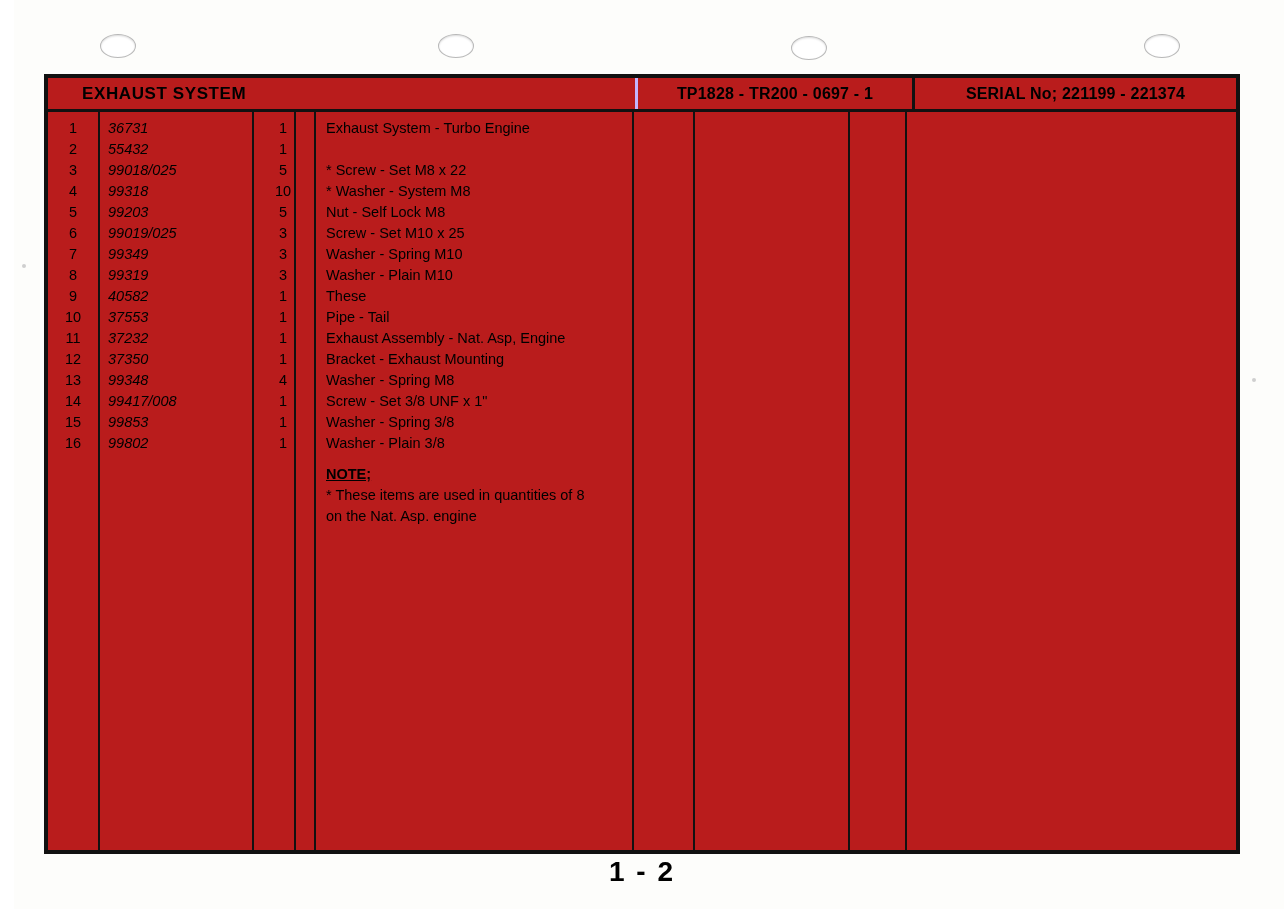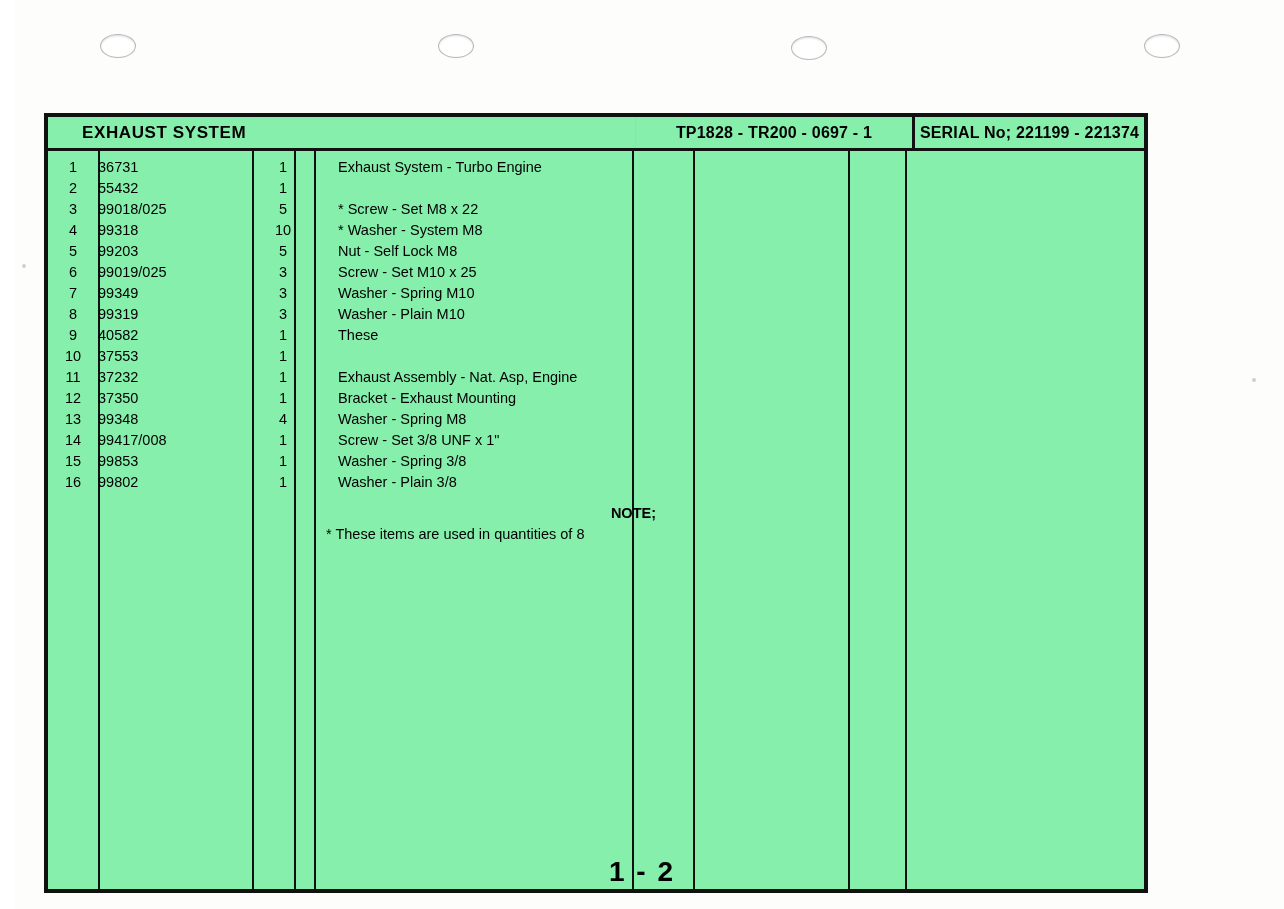--- a/index.html
+++ b/index.html
@@ -41,26 +41,25 @@
   #hole1 { left: 100px; top: 34px; }
   #hole2 { left: 438px; top: 34px; }
   #hole3 { left: 791px; top: 36px; }
   #hole4 { left: 1144px; top: 34px; }
 
   
   .sheet {
     position: absolute;
     left: 44px;
     top: 74px;
-    width: 1104px;
+    width: 1196px;
     height: 780px;
     border: 4px solid #111111;
     box-sizing: border-box;
-    background: #86efac;
-    margin-top: 39px;
+    background: #b91c1c;
   }
 
   
   .header-row {
     position: relative;
     height: 34px;
     border-bottom: 3px solid #111111;
     box-sizing: border-box;
     display: flex;
     align-items: stretch;
@@ -73,21 +72,21 @@
     font-weight: bold;
     font-size: 17px;
     letter-spacing: 0.6px;
     box-sizing: border-box;
   }
   .hdr-ref {
     flex: 0 0 277px;
     display: flex;
     align-items: center;
     justify-content: center;
-    border-left: 1px solid #c4b5fd;
+    border-left: 3px solid #c4b5fd;
     font-weight: bold;
     font-size: 16px;
     letter-spacing: 0.2px;
     box-sizing: border-box;
   }
   .hdr-serial {
     flex: 1 1 auto;
     display: flex;
     align-items: center;
     justify-content: center;
@@ -136,46 +135,48 @@
     font-size: 14.5px;
     line-height: 21px;
   }
   .c-item {
     width: 50px;
     text-align: center;
     box-sizing: border-box;
   }
   .c-part {
     width: 154px;
-    box-sizing: border-box;
+    padding-left: 10px;
+    box-sizing: border-box;
+    font-style: italic;
   }
   .c-qty {
     width: 62px;
     text-align: center;
     box-sizing: border-box;
   }
   .c-desc {
     flex: 1 1 auto;
-    padding-left: 24px;
+    padding-left: 12px;
     box-sizing: border-box;
     white-space: nowrap;
   }
 
   
   .note {
     position: absolute;
     left: 278px;
     top: 352px;
     width: 330px;
     font-size: 14.5px;
     line-height: 21px;
   }
   .note-title {
     font-weight: bold;
-    text-align: right;
+    text-decoration: underline;
   }
   .note-line { display: block; }
 
   
   .page-number {
     position: absolute;
     left: 0;
     right: 0;
     top: 856px;
     text-align: center;
@@ -279,20 +280,21 @@
       <div class="row">
         <div class="c-item">9</div>
         <div class="c-part">40582</div>
         <div class="c-qty">1</div>
         <div class="c-desc">These</div>
       </div>
       <div class="row">
         <div class="c-item">10</div>
         <div class="c-part">37553</div>
         <div class="c-qty">1</div>
+        <div class="c-desc">Pipe - Tail</div>
       </div>
       <div class="row">
         <div class="c-item">11</div>
         <div class="c-part">37232</div>
         <div class="c-qty">1</div>
         <div class="c-desc">Exhaust Assembly - Nat. Asp, Engine</div>
       </div>
       <div class="row">
         <div class="c-item">12</div>
         <div class="c-part">37350</div>
@@ -321,17 +323,18 @@
         <div class="c-item">16</div>
         <div class="c-part">99802</div>
         <div class="c-qty">1</div>
         <div class="c-desc">Washer - Plain 3/8</div>
       </div>
     </div>
 
     <div class="note">
       <span class="note-line note-title">NOTE;</span>
       <span class="note-line">* These items are used in quantities of 8</span>
+      <span class="note-line">on the Nat. Asp. engine</span>
     </div>
   </div>
 </div>
 
 <div class="page-number">1 - 2</div>
 
 </body></html>

